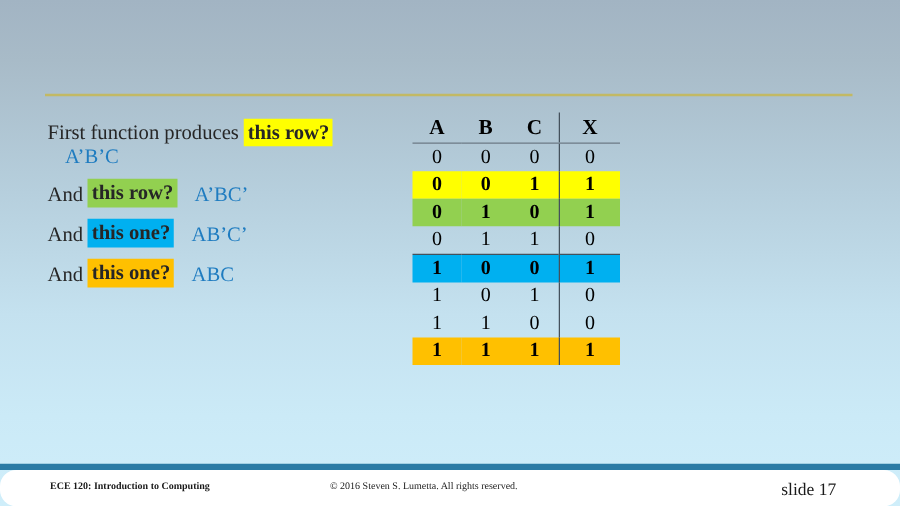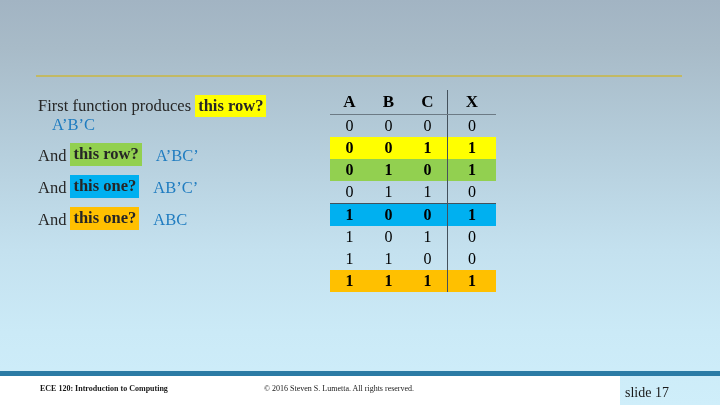--- a/index.html
+++ b/index.html
@@ -120,23 +120,24 @@
     left: 0;
     top: 371px;
     width: 720px;
     height: 5px;
     background: #2b7ba5;
   }
   #footer {
     position: absolute;
     left: 0;
     top: 376px;
-    width: 620px;
+    width: 720px;
     height: 29px;
     background: #ffffff;
+    border-radius: 13px;
   }
   #footer .f-left {
     position: absolute;
     left: 40px;
     top: 8px;
     font-size: 8px;
     color: #1a1a1a;
     font-weight: bold;
     white-space: nowrap;
   }

